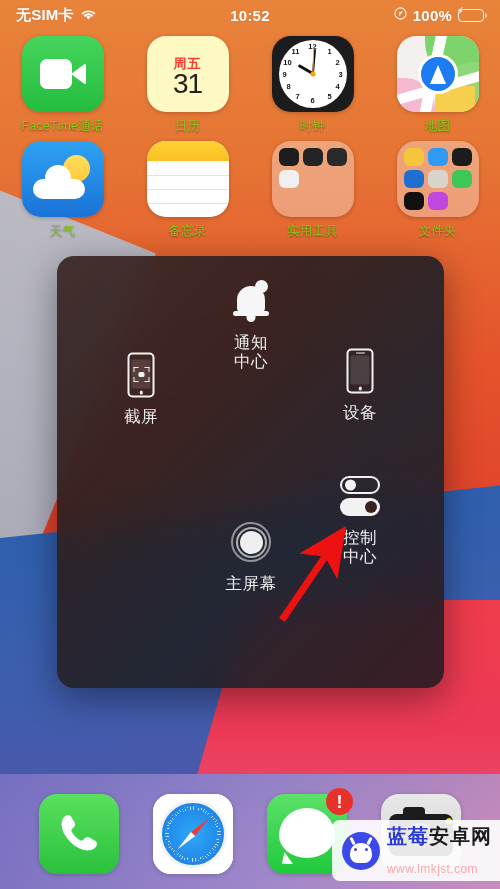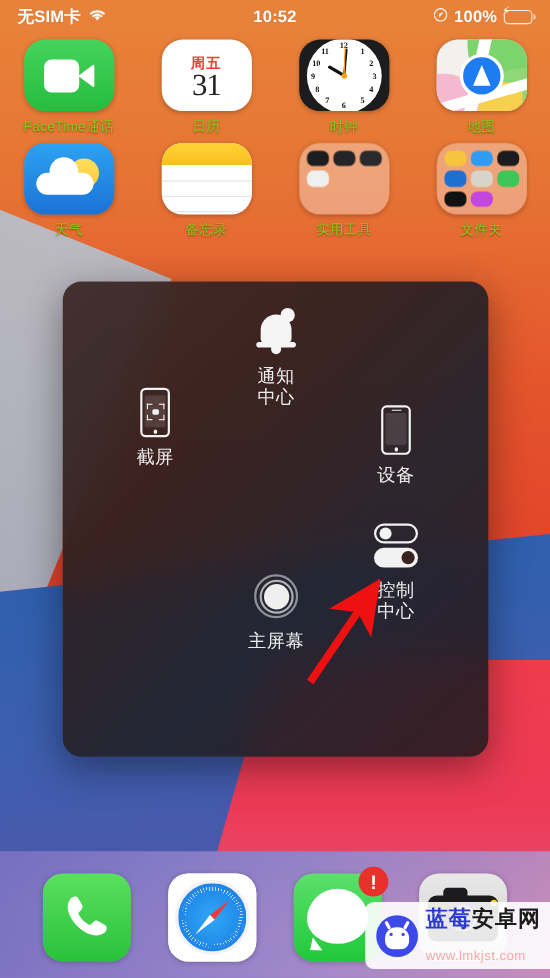--- a/index.html
+++ b/index.html
@@ -99,26 +99,25 @@
   
   .grid {
     position:absolute; left:0; top:36px; width:500px;
     display:grid;
     grid-template-columns:repeat(4,1fr);
     row-gap:6px;
     z-index:10;
   }
   .app { display:flex; flex-direction:column; align-items:center; }
   .icon {
-    width:82px; height:65px;
+    width:82px; height:76px;
     border-radius:19px;
     position:relative;
     overflow:hidden;
     box-shadow:0 1px 4px rgba(0,0,0,.22);
-    font-family:Liberation Serif, serif;
   }
   .app-label {
     margin-top:6px;
     font-size:12.5px;
     color:#84cc16;
     text-shadow:0 1px 2px rgba(0,0,0,.45);
     white-space:nowrap;
     letter-spacing:.2px;
   }
 
@@ -132,21 +131,21 @@
   .ft-lens {
     position:absolute; right:0; top:4px;
     width:0; height:0;
     border-top:11px solid transparent;
     border-bottom:11px solid transparent;
     border-right:15px solid #fff;
     border-radius:3px;
   }
 
   
-  .ic-cal { background:#ffffff; display:flex; flex-direction:column; align-items:center; justify-content:center; }
+  .ic-cal { background:#fef9c3; display:flex; flex-direction:column; align-items:center; justify-content:center; }
   .cal-top { color:#fb3b30; font-size:13px; font-weight:bold; margin-top:4px; letter-spacing:1px; }
   .cal-num { color:#222; font-size:28px; font-weight:300; line-height:.95; margin-top:-2px; letter-spacing:-1px; }
 
   
   .ic-clock { background:#1c1c1e; display:flex; align-items:center; justify-content:center; }
   .clock-face {
     width:68px; height:68px; border-radius:50%;
     background:#fff; position:relative;
   }
   .cnum {
@@ -615,21 +614,21 @@
               <i></i>
               <i></i>
             </div>
           <div class="shot-lens" style="top:20px"></div>
           <div class="ph-home"></div>
         </div>
       </div>
       <div class="at-label">截屏</div>
     </div>
 
-    <div class="at-item" style="left:261px; top:112px; width:84px;">
+    <div class="at-item" style="left:261px; top:92px; width:84px;">
       <div class="at-glyph">
         <div class="ph filled">
           <div class="ph-speaker"></div>
           <div class="ph-screen"></div>
           <div class="ph-home"></div>
         </div>
       </div>
       <div class="at-label">设备</div>
     </div>
 

